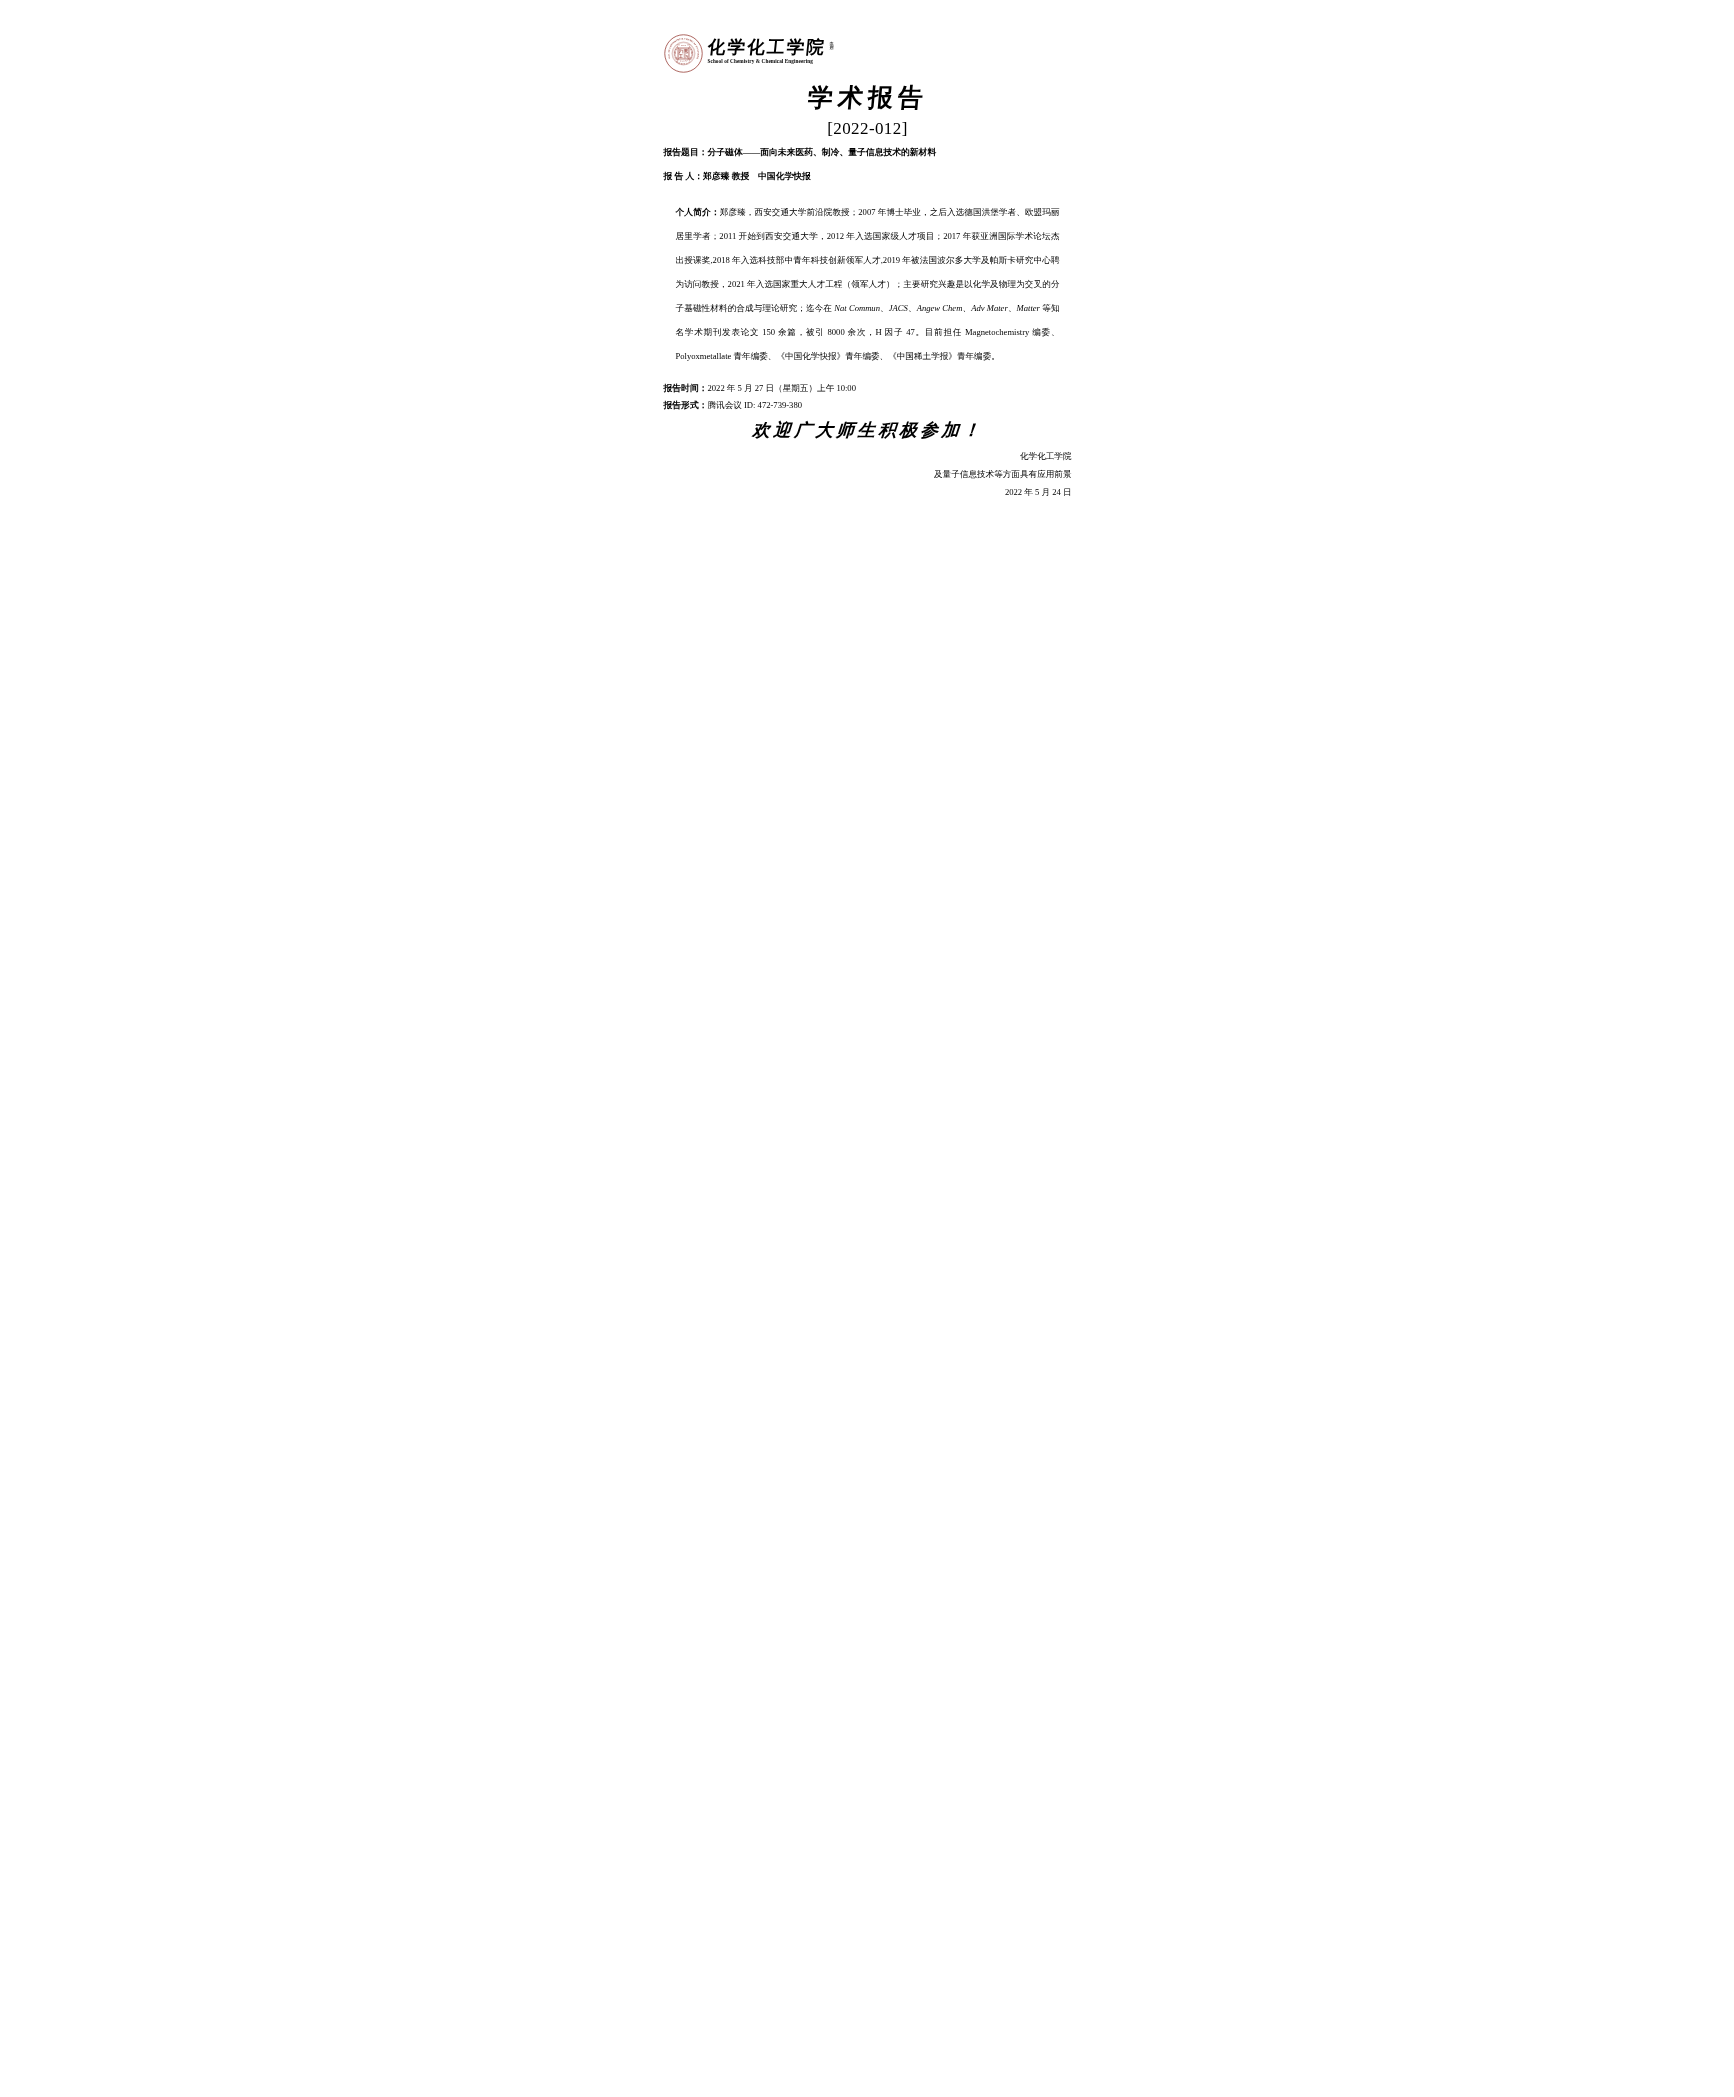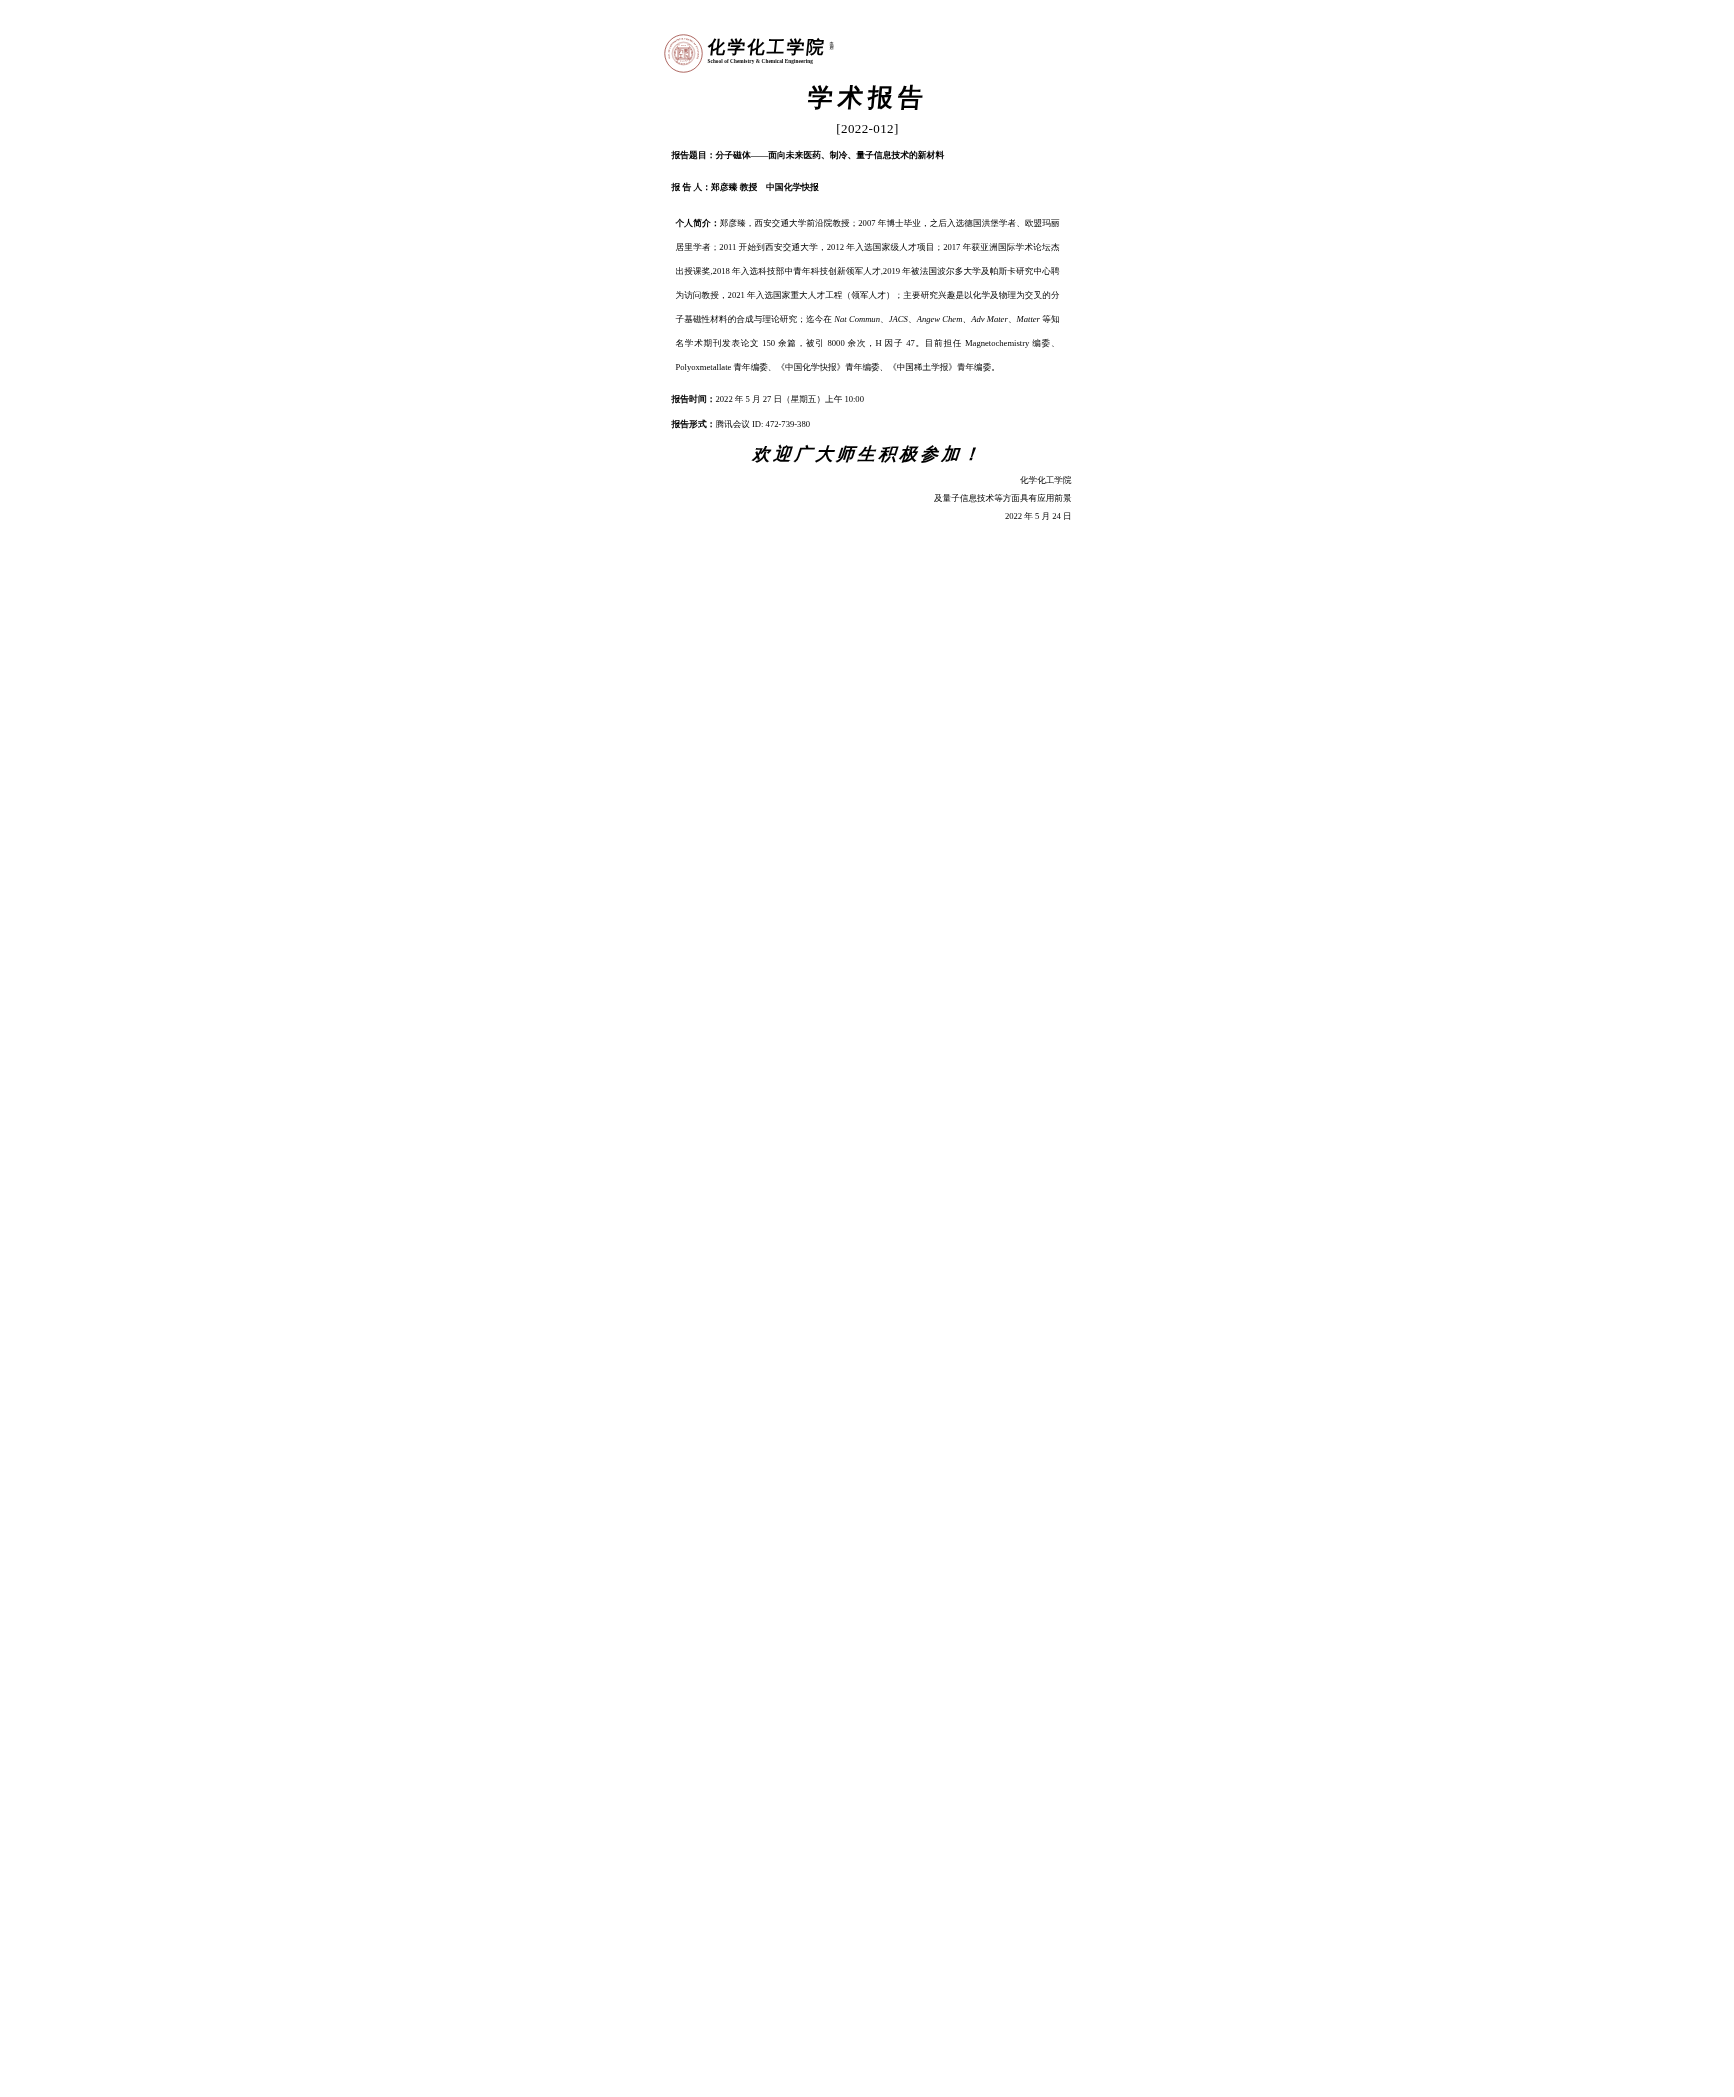--- a/index.html
+++ b/index.html
@@ -32,25 +32,25 @@
     margin: 4.2px 0 0 3.4px; color: #222;
   }
 
   
   .title {
     margin: 6.7px 0 0; text-align: center;
     font-family: "DejaVu Serif", serif;
     font-size: 25px; font-weight: bold; line-height: 29px;
     letter-spacing: 5px; transform: skewX(-5deg);
   }
-  .issue { margin-top: 11px; text-align: center; font-size: 13px; line-height: 12.6px; letter-spacing: 0.4px; }
+  .issue { margin-top: 11px; text-align: center; font-size: 17px; line-height: 12.6px; letter-spacing: 0.4px; }
 
   
   .content { margin-top: 5px; }
-  .line  { margin: 8px; font-size: 8.8px; line-height: 24px; }
+  .line  { margin: 0; font-size: 8.8px; line-height: 24px; }
   .bold-line { font-weight: bold; }
   .para  { margin: 12px; font-size: 8.6px; line-height: 24px; text-align: justify; text-justify: inter-ideograph; }
   .label { font-weight: bold; font-size: 8.8px; }
   .gap   { display: inline-block; width: 1.6em; }
   .tight { line-height: 16.4px; font-size: 8.6px; }
 
   
   .welcome {
     margin-top: 2.5px; text-align: center;
     font-family: "DejaVu Serif", serif;

